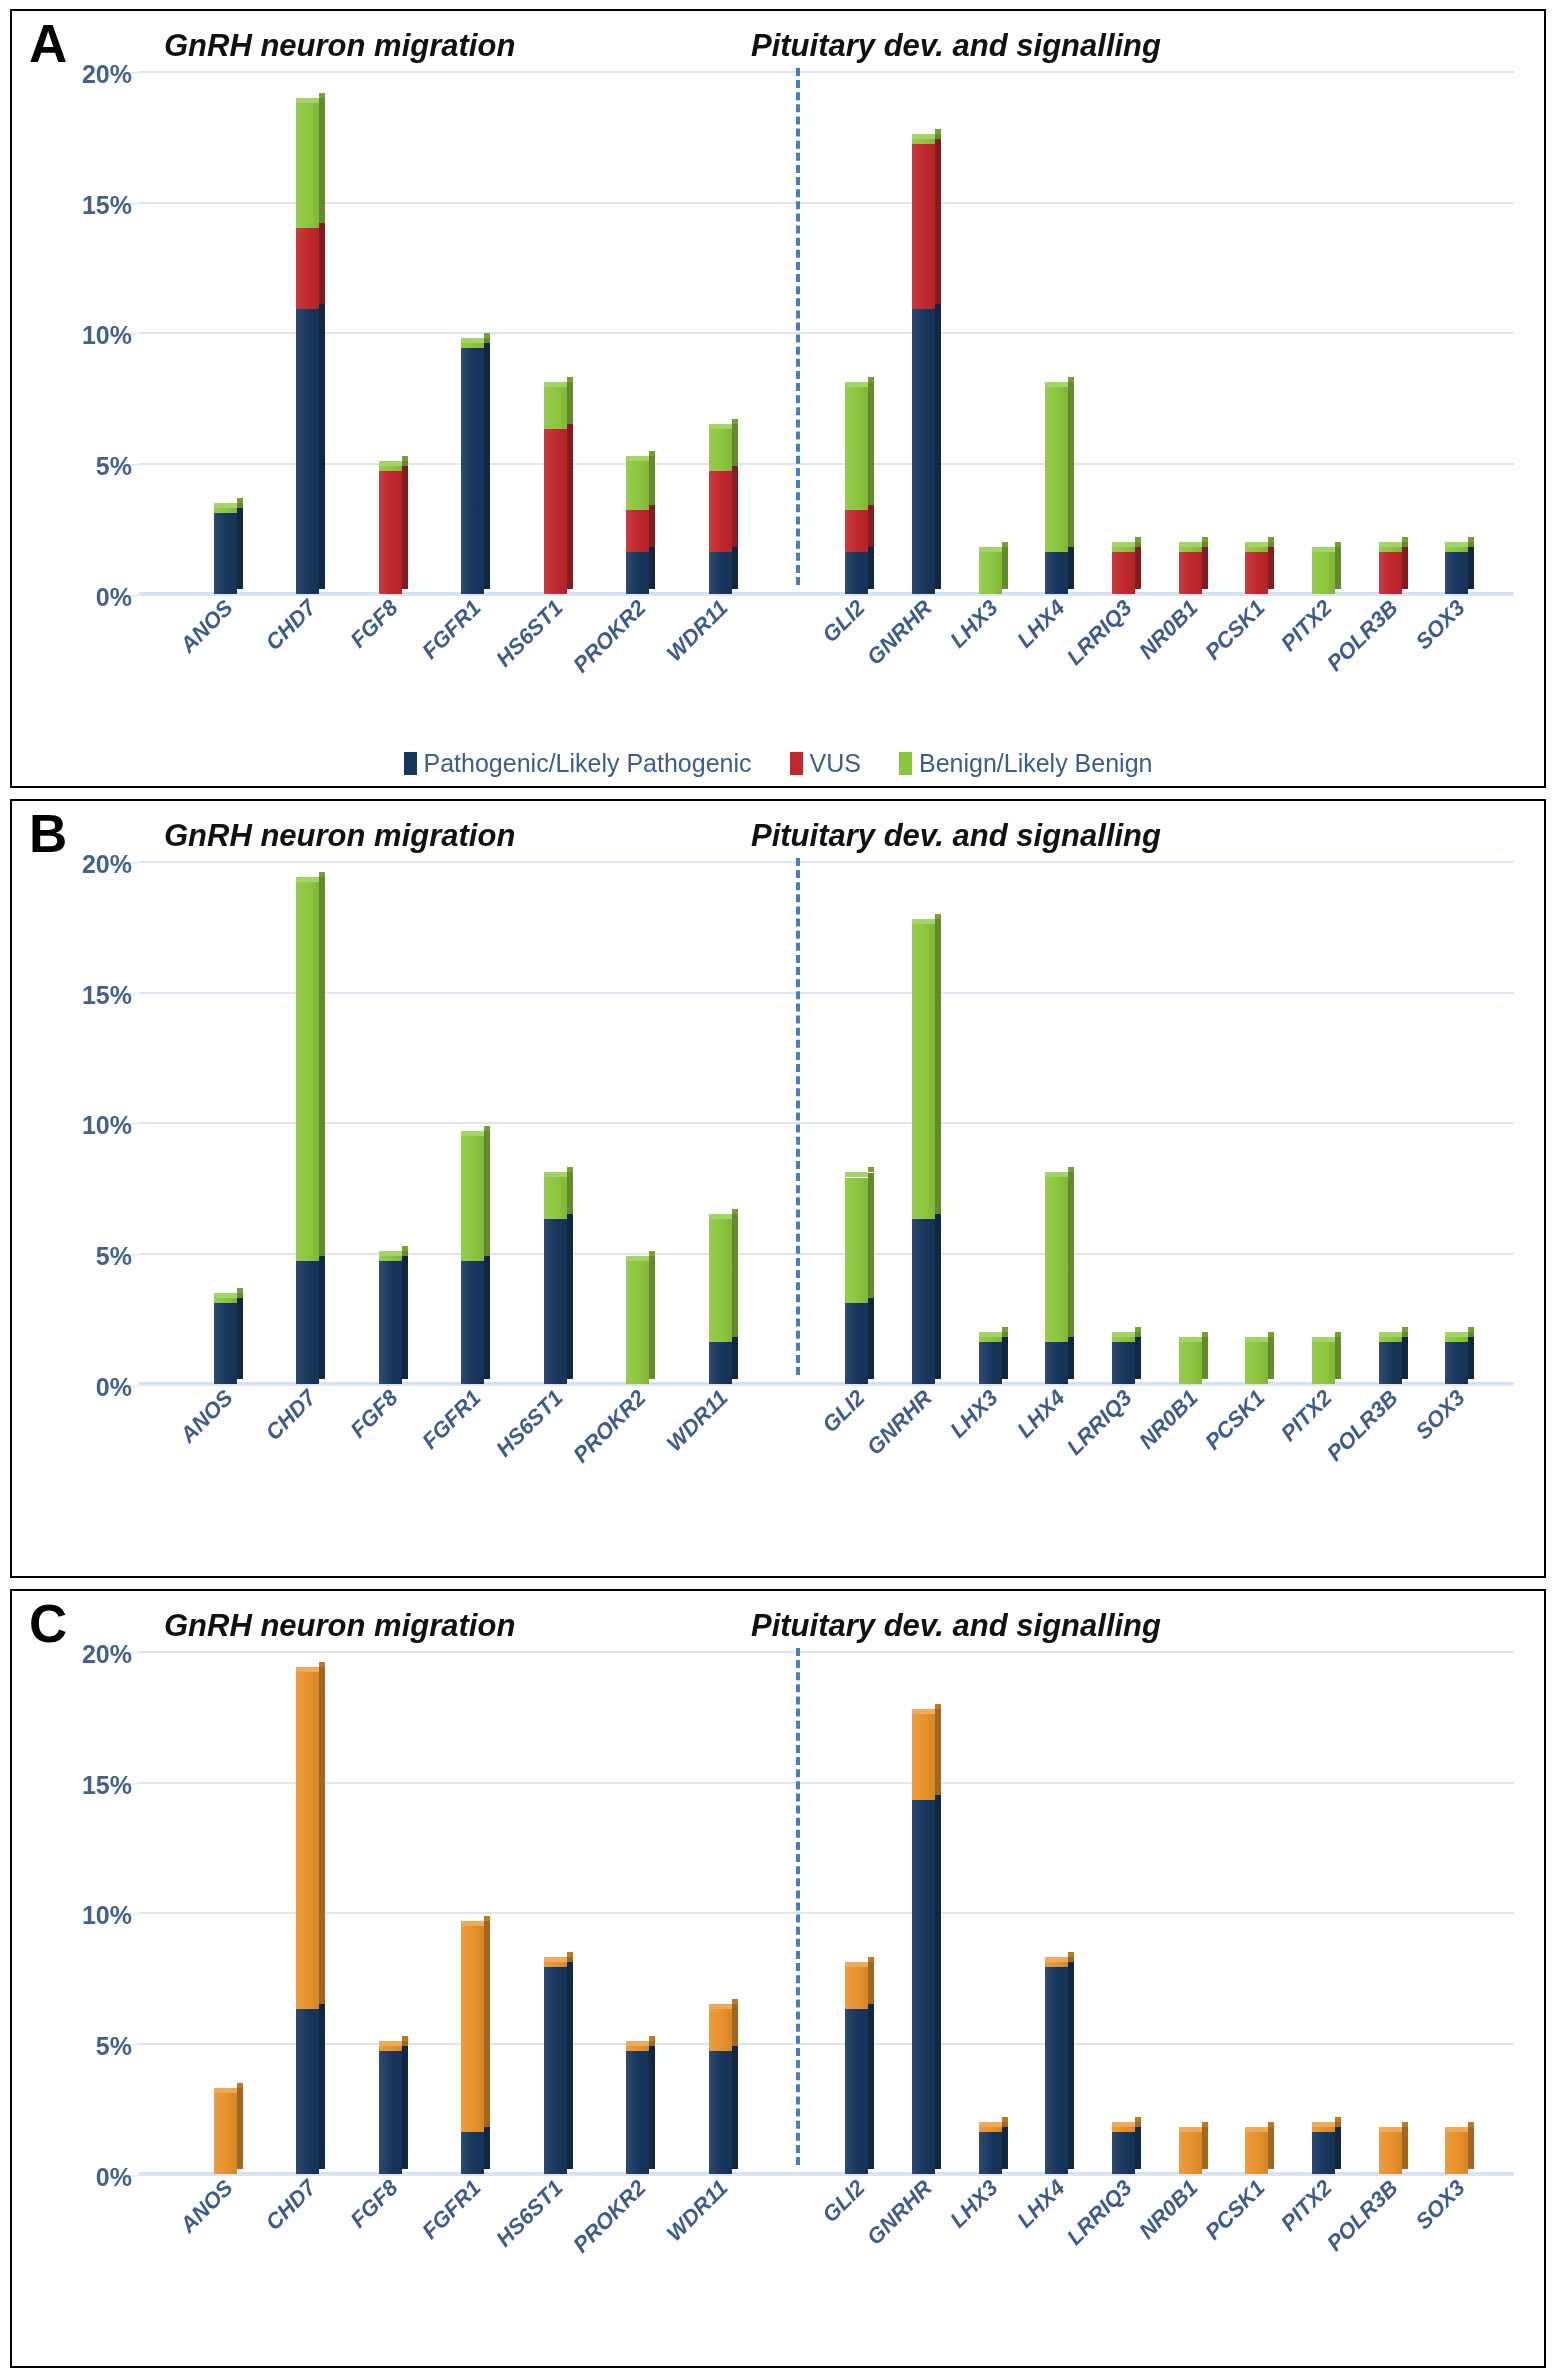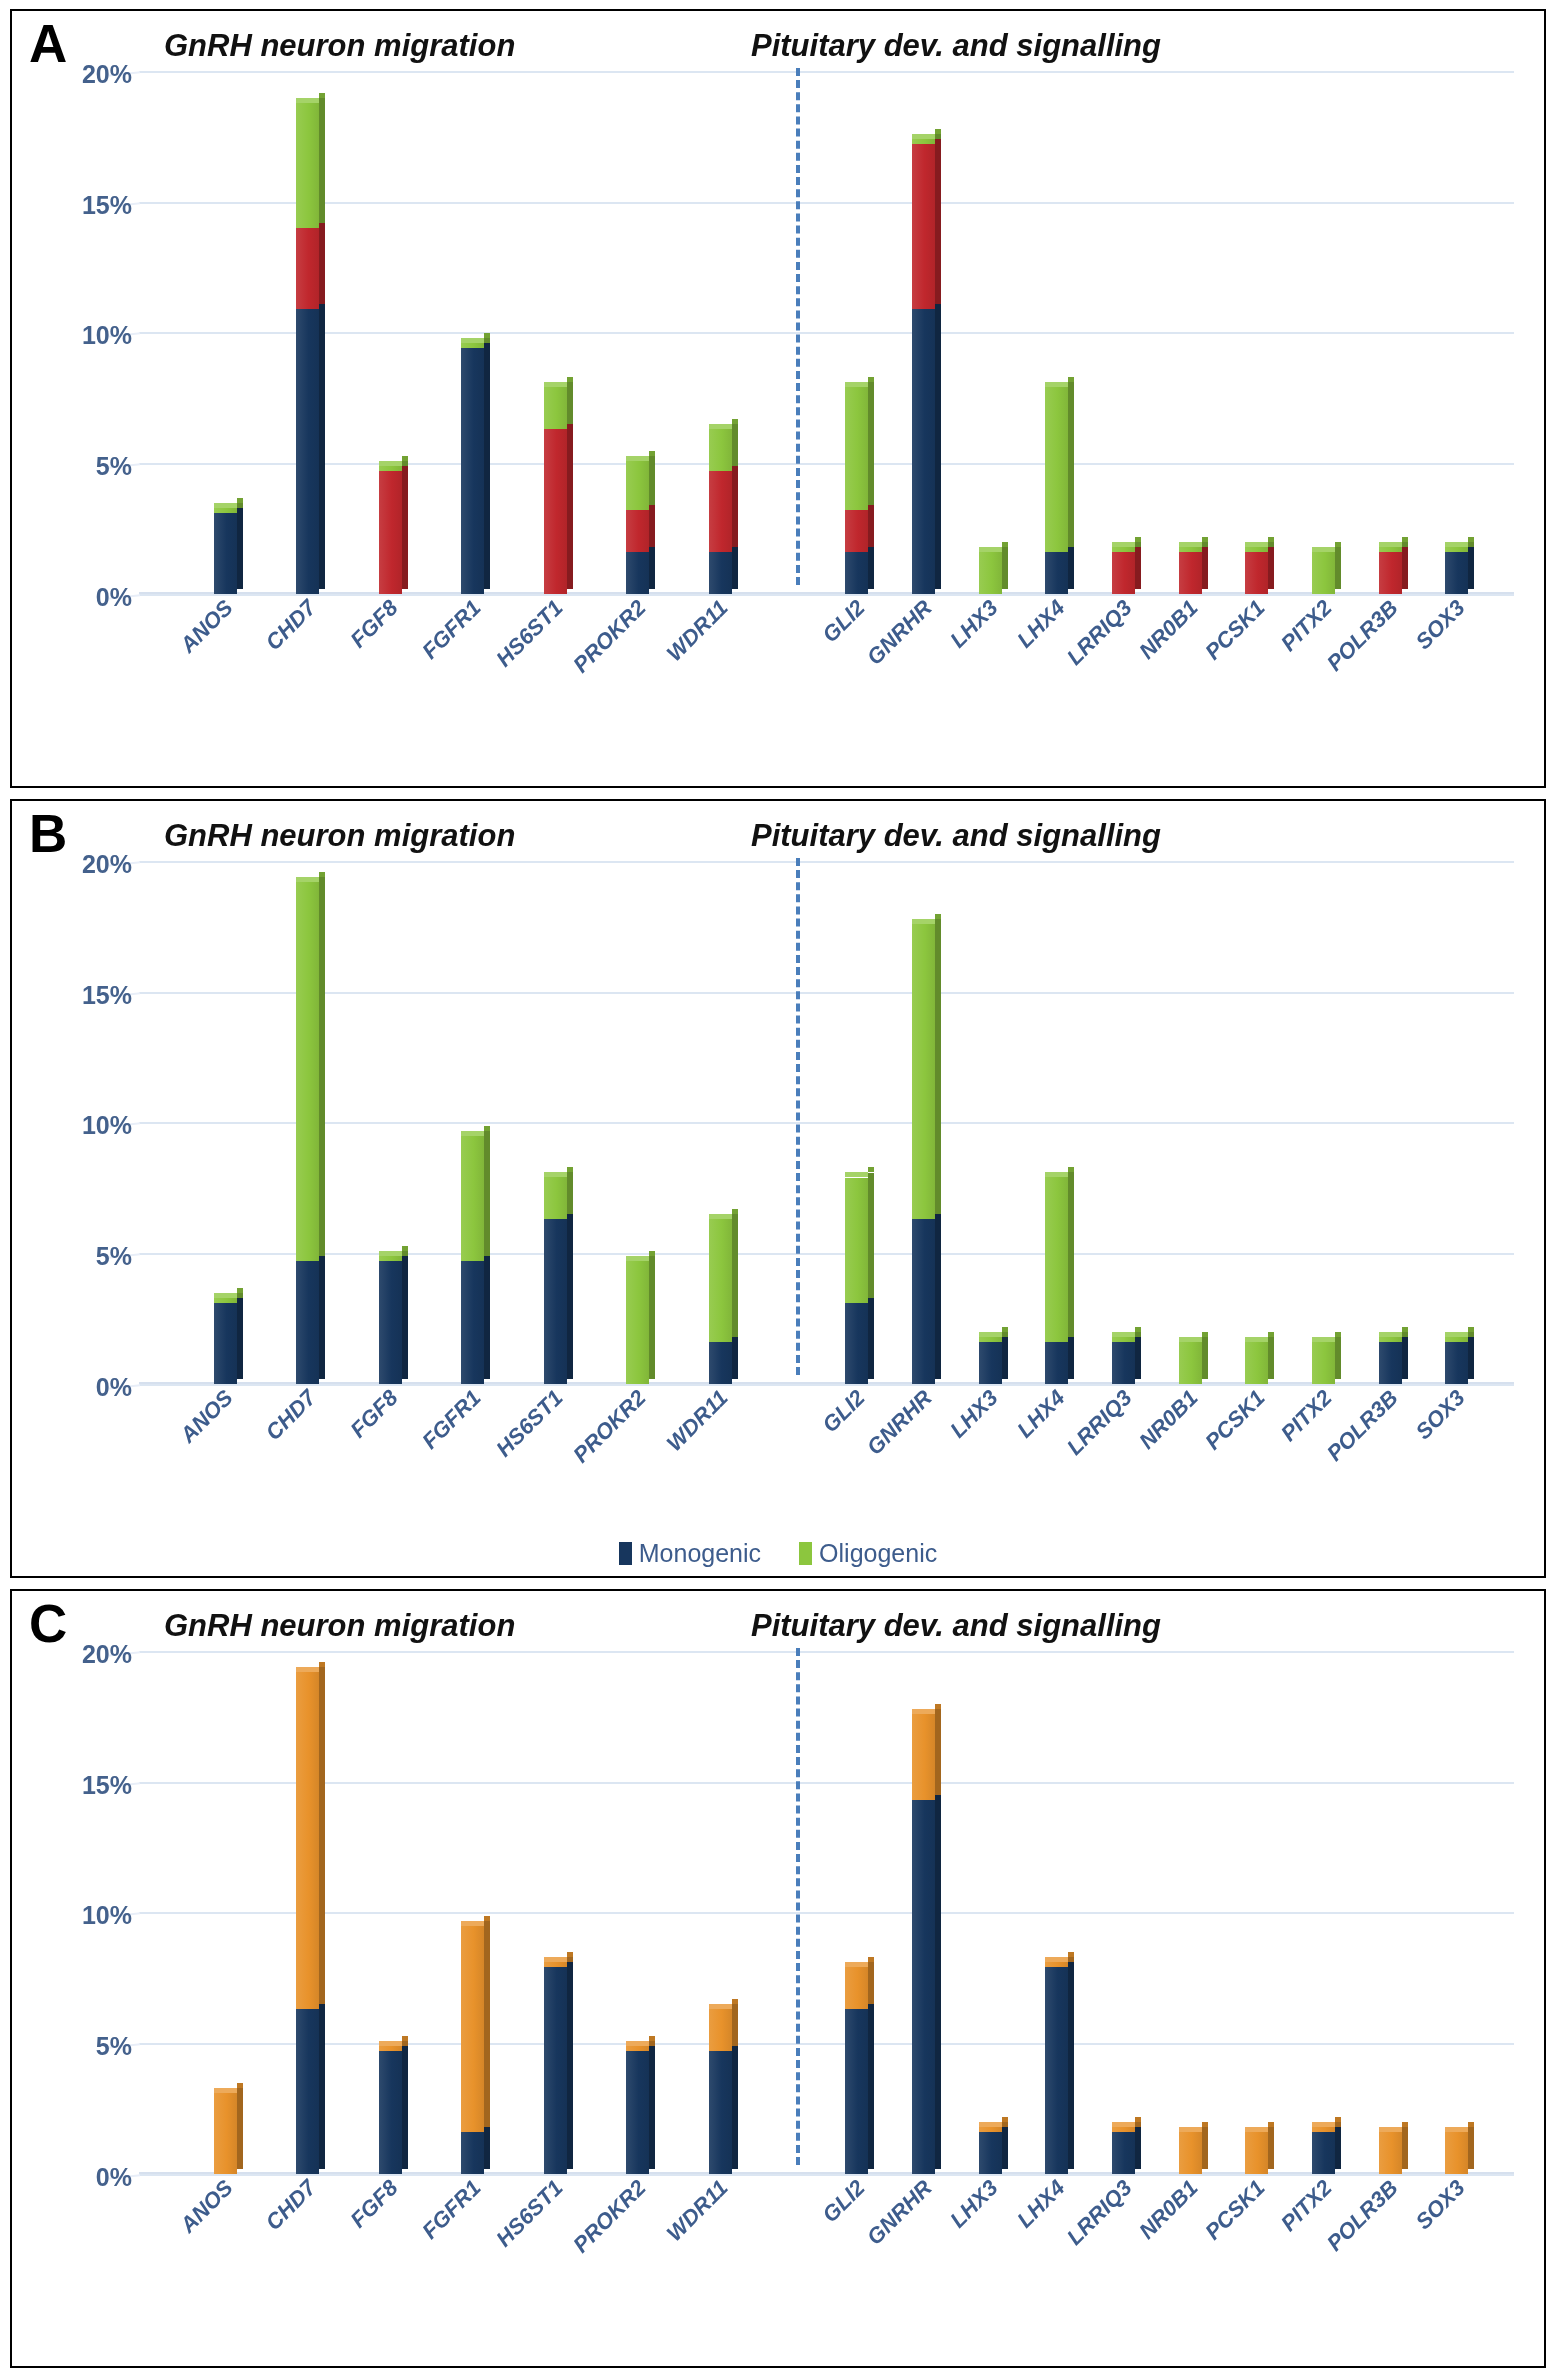--- a/index.html
+++ b/index.html
@@ -325,20 +325,34 @@
         <div class="xlab" style="left: calc(57.275% - 8px); transform: translateX(-100%) rotate(-45deg); transform-origin: right top;">GNRHR</div>
         <div class="xlab" style="left: calc(62.125% - 8px); transform: translateX(-100%) rotate(-45deg); transform-origin: right top;">LHX3</div>
         <div class="xlab" style="left: calc(66.975% - 8px); transform: translateX(-100%) rotate(-45deg); transform-origin: right top;">LHX4</div>
         <div class="xlab" style="left: calc(71.825% - 8px); transform: translateX(-100%) rotate(-45deg); transform-origin: right top;">LRRIQ3</div>
         <div class="xlab" style="left: calc(76.675% - 8px); transform: translateX(-100%) rotate(-45deg); transform-origin: right top;">NR0B1</div>
         <div class="xlab" style="left: calc(81.525% - 8px); transform: translateX(-100%) rotate(-45deg); transform-origin: right top;">PCSK1</div>
         <div class="xlab" style="left: calc(86.375% - 8px); transform: translateX(-100%) rotate(-45deg); transform-origin: right top;">PITX2</div>
         <div class="xlab" style="left: calc(91.225% - 8px); transform: translateX(-100%) rotate(-45deg); transform-origin: right top;">POLR3B</div>
         <div class="xlab" style="left: calc(96.075% - 8px); transform: translateX(-100%) rotate(-45deg); transform-origin: right top;">SOX3</div>
       </div>
+      <div class="legend">
+        <div class="legend-item">
+          <span class="swatch" style="background: rgb(23, 54, 93);"></span>
+          <span class="legend-text">Pathogenic/Likely Pathogenic</span>
+        </div>
+        <div class="legend-item">
+          <span class="swatch" style="background: rgb(192, 39, 45);"></span>
+          <span class="legend-text">VUS</span>
+        </div>
+        <div class="legend-item">
+          <span class="swatch" style="background: rgb(140, 198, 62);"></span>
+          <span class="legend-text">Benign/Likely Benign</span>
+        </div>
+      </div>
     </div>
     <div class="panel">
       <div class="panel-letter">B</div>
       <div class="grouptitle left">GnRH neuron migration</div>
       <div class="grouptitle right">Pituitary dev. and signalling</div>
       <div class="plot">
         <div class="gridline" style="top: 0px;"></div>
         <div class="axisflash" style="top: 2px;"></div>
         <div class="ylabel" style="top: 3px;">20%</div>
         <div class="gridline" style="top: 131px;"></div>
@@ -591,30 +605,20 @@
         <div class="xlab" style="left: calc(52.425% - 8px); transform: translateX(-100%) rotate(-45deg); transform-origin: right top;">GLI2</div>
         <div class="xlab" style="left: calc(57.275% - 8px); transform: translateX(-100%) rotate(-45deg); transform-origin: right top;">GNRHR</div>
         <div class="xlab" style="left: calc(62.125% - 8px); transform: translateX(-100%) rotate(-45deg); transform-origin: right top;">LHX3</div>
         <div class="xlab" style="left: calc(66.975% - 8px); transform: translateX(-100%) rotate(-45deg); transform-origin: right top;">LHX4</div>
         <div class="xlab" style="left: calc(71.825% - 8px); transform: translateX(-100%) rotate(-45deg); transform-origin: right top;">LRRIQ3</div>
         <div class="xlab" style="left: calc(76.675% - 8px); transform: translateX(-100%) rotate(-45deg); transform-origin: right top;">NR0B1</div>
         <div class="xlab" style="left: calc(81.525% - 8px); transform: translateX(-100%) rotate(-45deg); transform-origin: right top;">PCSK1</div>
         <div class="xlab" style="left: calc(86.375% - 8px); transform: translateX(-100%) rotate(-45deg); transform-origin: right top;">PITX2</div>
         <div class="xlab" style="left: calc(91.225% - 8px); transform: translateX(-100%) rotate(-45deg); transform-origin: right top;">POLR3B</div>
         <div class="xlab" style="left: calc(96.075% - 8px); transform: translateX(-100%) rotate(-45deg); transform-origin: right top;">SOX3</div>
-      </div>
-      <div class="legend">
-        <div class="legend-item">
-          <span class="swatch" style="background: rgb(23, 54, 93);"></span>
-          <span class="legend-text">Monogenic</span>
-        </div>
-        <div class="legend-item">
-          <span class="swatch" style="background: rgb(140, 198, 62);"></span>
-          <span class="legend-text">Oligogenic</span>
-        </div>
       </div>
     </div>
     <div class="panel">
       <div class="panel-letter">C</div>
       <div class="grouptitle left">GnRH neuron migration</div>
       <div class="grouptitle right">Pituitary dev. and signalling</div>
       <div class="plot">
         <div class="gridline" style="top: 0px;"></div>
         <div class="axisflash" style="top: 2px;"></div>
         <div class="ylabel" style="top: 3px;">20%</div>

